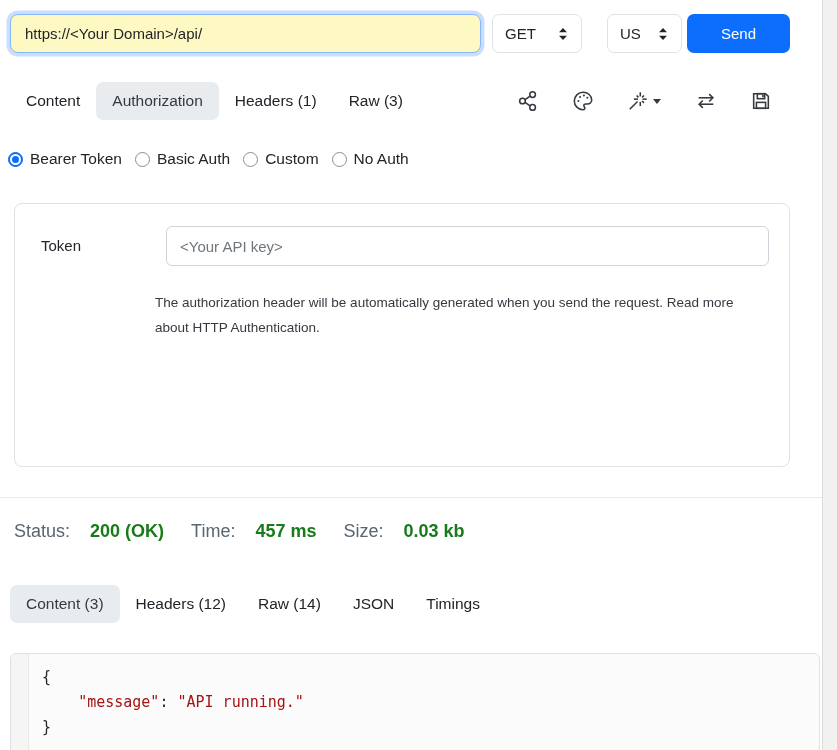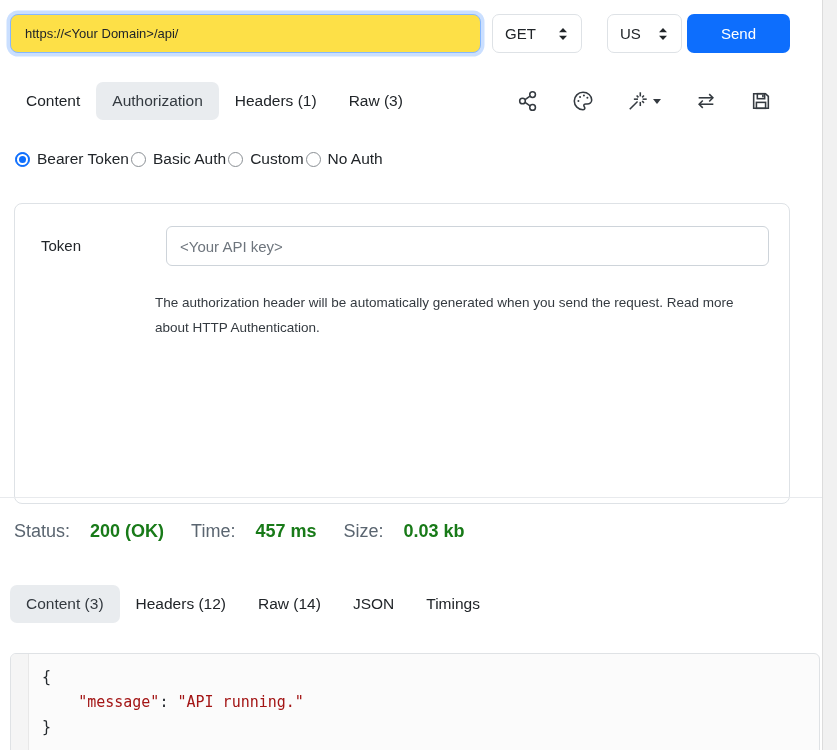--- a/index.html
+++ b/index.html
@@ -15,22 +15,22 @@
   }
 
   
   .url-row {
     position: absolute; top: 14px; left: 10px; width: 780px; height: 39px;
     display: flex; align-items: stretch;
   }
   .url-input {
     flex: 1; height: 39px; border: 1px solid #86b7fe; border-radius: 8px;
     box-shadow: 0 0 0 3.5px rgba(13,110,253,.22);
-    padding: 0 14px; font-size: 13px; color: #212529; outline: none;
-    font-family: "Liberation Sans", sans-serif; background: #fde047;
+    padding: 0 14px; font-size: 15px; color: #212529; outline: none;
+    font-family: "Liberation Sans", sans-serif; background: #fef9c3;
   }
   .select-box {
     height: 39px; border: 1px solid #dee2e6; border-radius: 7px; background: #fff;
     display: flex; align-items: center; justify-content: space-between;
     padding: 12px 12px; font-size: 15px; color: #212529; cursor: pointer;
   }
   .select-method { width: 90px; margin-left: 11px; }
   .select-region { width: 75px; margin-left: 25px; }
   .send-btn {
     width: 103px; height: 39px; margin-left: 5px; border: none; border-radius: 7px;
@@ -46,36 +46,36 @@
     padding: 10px 16px; font-size: 15.5px; color: #212529; border-radius: 7px;
     white-space: nowrap; cursor: pointer;
   }
   .tab.active { background: #e9ecef; color: #343a40; }
   .icon-group { margin-left: auto; margin-right: 32px; display: flex; align-items: center; gap: 33px; }
   .tool-icon { width: 22px; height: 22px; display: inline-flex; align-items: center; cursor: pointer; }
   .tool-icon svg { width: 22px; height: 22px; }
   .wand-wrap { display: flex; align-items: center; gap: 3px; }
 
   
-  .auth-row { position: absolute; top: 150px; left: 15px; display: flex; align-items: center; gap: 2px; }
+  .auth-row { position: absolute; top: 150px; left: 8px; display: flex; align-items: center; gap: 13px; }
   .radio-item { display: flex; align-items: center; gap: 7px; cursor: pointer; }
   .radio-circle {
     width: 15px; height: 15px; border-radius: 50%; border: 1px solid #8a8f94; background: #fff;
     position: relative; flex: none;
   }
   .radio-circle.checked { border: 1px solid #0d6efd; background: #0d6efd; }
   .radio-circle.checked::after {
     content: ""; position: absolute; left: 3px; top: 3px; width: 7px; height: 7px;
     border-radius: 50%; background: #0d6efd; box-shadow: 0 0 0 2px #fff;
   }
   .radio-label { font-size: 15.5px; color: #212529; }
 
   
   .token-panel {
-    position: absolute; top: 203px; left: 14px; width: 776px; height: 301px;
+    position: absolute; top: 203px; left: 14px; width: 776px; height: 264px;
     border: 1px solid #dee2e6; border-radius: 8px; background: #fff;
   }
   .token-label {
     position: absolute; left: 26px; top: 22px; height: 40px; line-height: 40px;
     font-size: 15px; color: #212529;
   }
   .token-input {
     position: absolute; left: 151px; top: 22px; width: 603px; height: 40px;
     border: 1px solid #ced4da; border-radius: 6px; padding: 0 13px;
     font-size: 15px; color: #212529; font-family: "Liberation Sans", sans-serif; outline: none;

